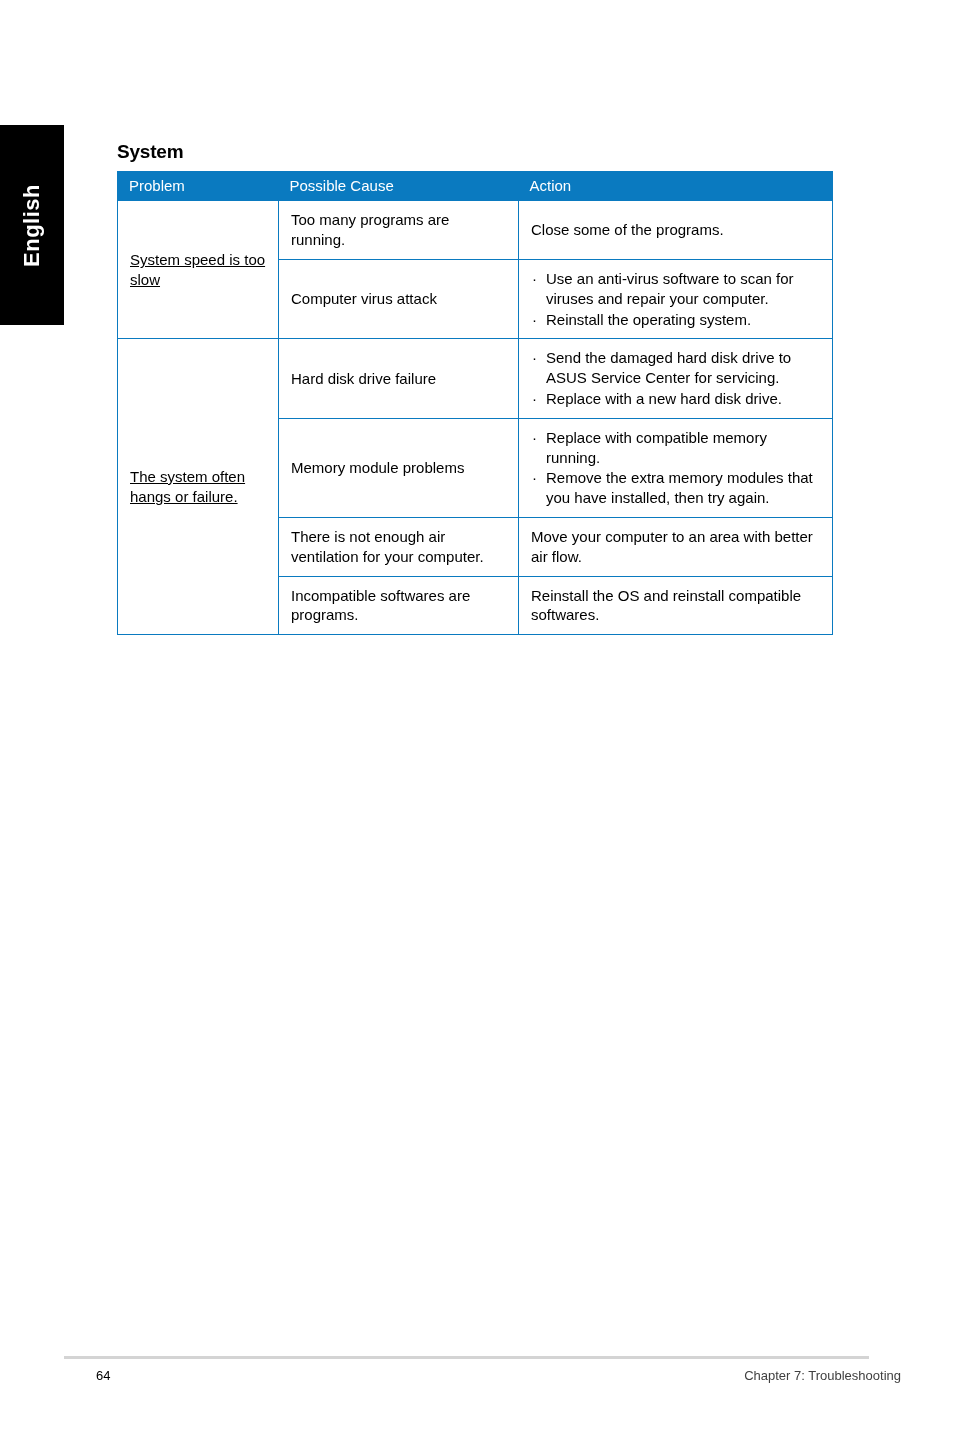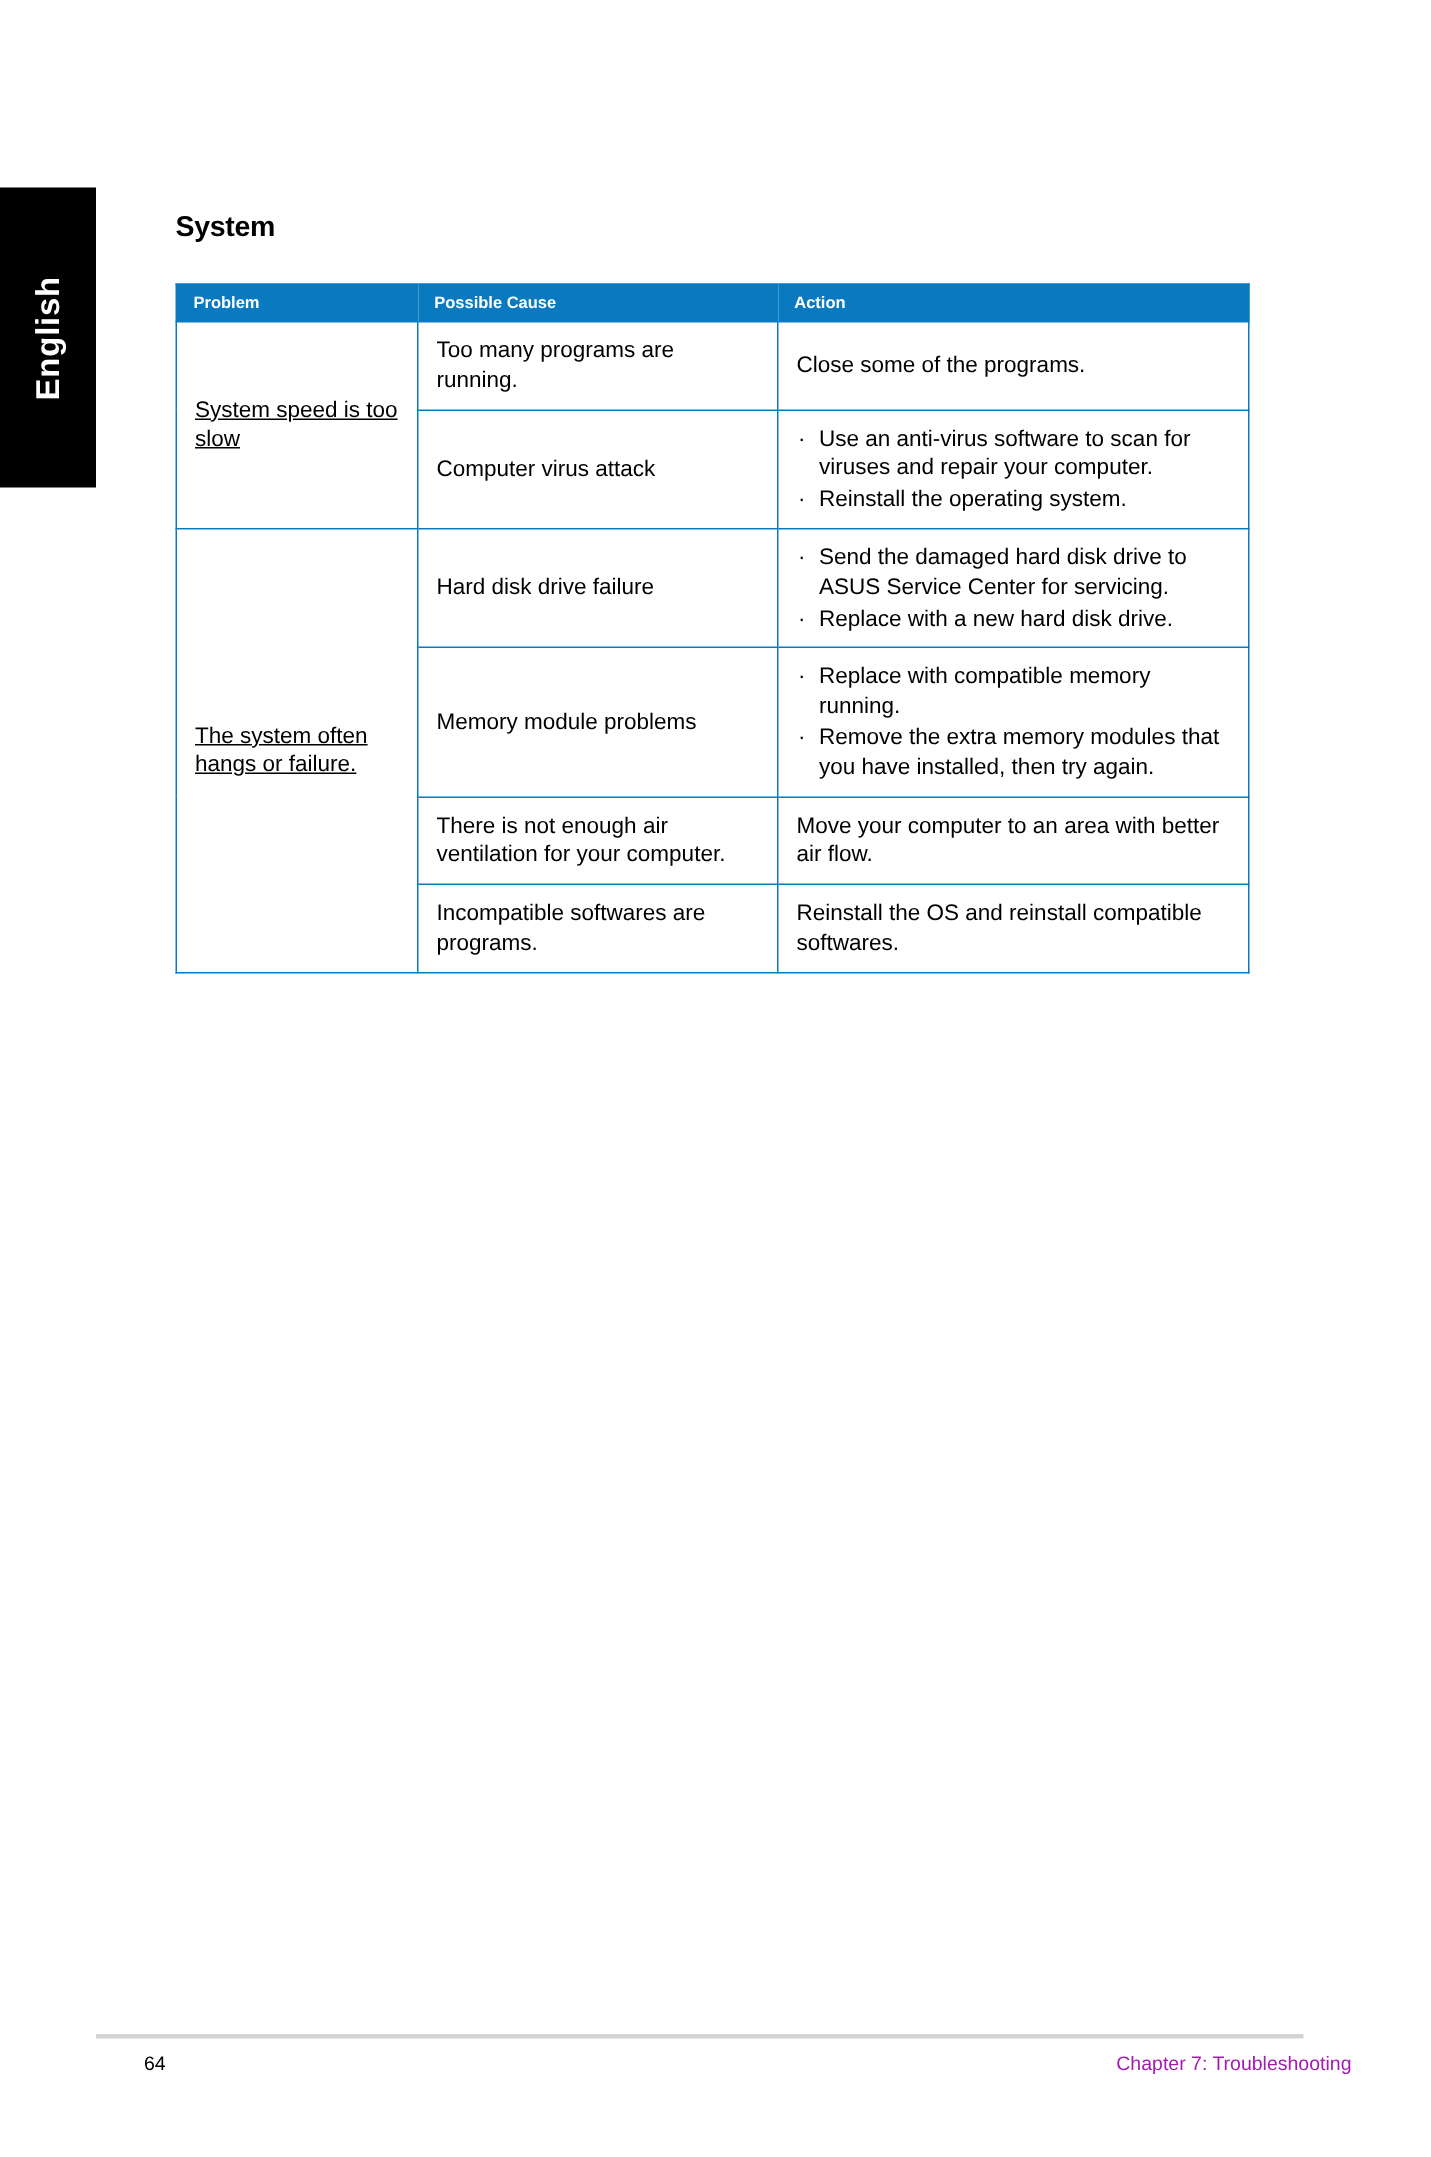--- a/index.html
+++ b/index.html
@@ -43,41 +43,41 @@
   .page-body {
     position: absolute;
     left: 117px;
     top: 142px;
     width: 715px;
   }
 
   .section-title {
     font-size: 19px;
     font-weight: bold;
-    margin: 0 0 26px 0;
+    margin: 0 0 8px 0;
     line-height: 1.1;
     letter-spacing: -0.2px;
   }
 
   
   table.tshoot {
     border-collapse: collapse;
     width: 715px;
     table-layout: fixed;
     border: 1px solid #0a7ac0;
   }
   table.tshoot col.c1 { width: 161px; }
   table.tshoot col.c2 { width: 240px; }
   table.tshoot col.c3 { width: 314px; }
 
   thead th {
     background: #0a7ac0;
     color: #ffffff;
-    font-size: 11px;
-    font-weight: bold;
+    font-size: 15px;
+    font-weight: normal;
     text-align: left;
     padding: 6px 0 6px 11px;
     border: none;
     line-height: 1.1;
   }
 
   tbody td {
     border: 1px solid #0a7ac0;
     vertical-align: middle;
     font-size: 15px;
@@ -125,21 +125,21 @@
     left: 64px;
     top: 1368px;
     width: 805px;
     display: flex;
     justify-content: space-between;
     align-items: baseline;
     font-size: 13px;
     margin-left: 32px;
   }
   .footer .page-num { color: #000000; }
-  .footer .chapter { color: #a21caf; }
+  .footer .chapter { color: #404040; }
 </style>
 </head>
 <body>
 
 <div class="lang-tab">
   <span class="lang-tab-label">English</span>
 </div>
 
 <div class="page-body">
 

